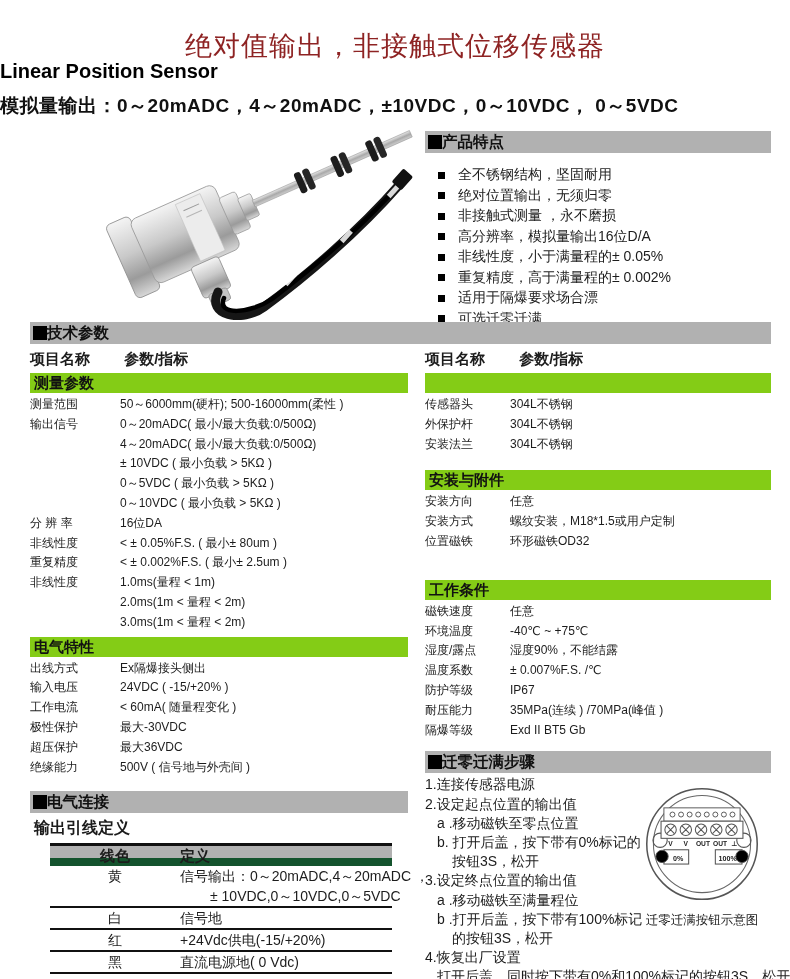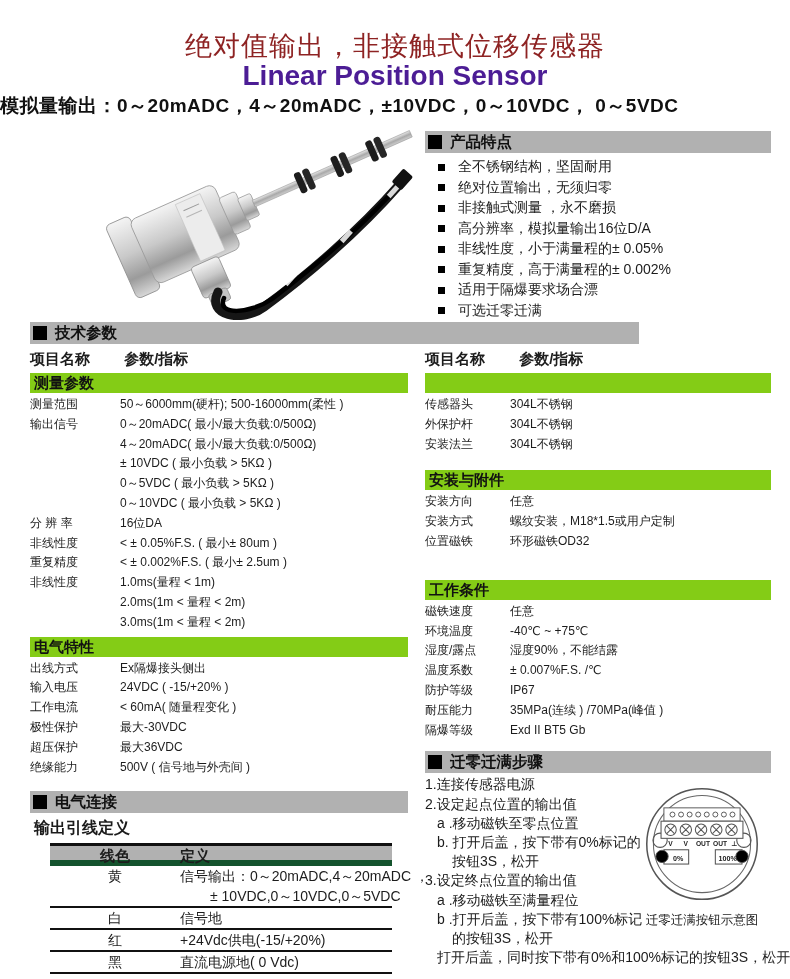--- a/index.html
+++ b/index.html
@@ -1,36 +1,36 @@
 <!DOCTYPE html>
 <html><head>
 <meta charset="utf-8">
 <style>
   *{margin:0;padding:0;box-sizing:border-box}
   html,body{background:#fff}
   body{width:790px;height:979px;position:relative;overflow:hidden;
        font-family:"Liberation Sans","DejaVu Sans",sans-serif;color:#1c1c1c}
   .title-cn{position:absolute;top:28px;left:0;width:100%;text-align:center;
             font-size:27px;font-weight:normal;color:#8e2323;letter-spacing:1px}
-  .title-en{position:absolute;top:60px;left:0;width:100%;text-align:center;
-            font-size:28px;font-weight:bold;color:#4c1d95}
+  .title-en{position:absolute;top:60px;left:0;width:100%;
+            font-size:20px;font-weight:bold;color:#000000}
   .analog{position:absolute;top:93px;left:0;width:100%;text-align:left;
           font-size:19px;font-weight:bold;color:#111;letter-spacing:.5px}
   .photo{position:absolute;left:58px;top:122px}
   
-  .bar{background:#b1b1b1;height:22px;display:flex;align-items:center;gap:8px;
+  .bar{background:#b1b1b1;height:22px;display:flex;align-items:center;
        font-weight:bold;font-size:15.5px;padding-left:3px;color:#111}
   .sq{width:14px;height:14px;background:#000;flex:none;display:inline-block}
   
   .features{position:absolute;left:425px;top:131px;width:346px}
-  .features ul{margin-top:4px}
+  .features ul{margin-top:12px}
   .features li{list-style:none;display:flex;align-items:center;gap:13px;
                height:20.5px;font-size:14px;padding-left:13px}
   .features .b{width:7px;height:7px;background:#000;flex:none}
-  .techbar{position:absolute;left:30px;top:322px;width:609px}
+  .techbar{position:absolute;left:30px;top:322px;width:741px}
   
   .col{position:absolute;top:350px}
   #left-col{left:30px;width:378px}
   #right-col{left:425px;width:346px}
   .colhead{font-size:15px;font-weight:bold;height:23px}
   .colhead .n{display:inline-block;width:90px}
   .gbar{background:#84cc16;height:20px;line-height:20px;font-weight:bold;
         font-size:15px;padding-left:4px;margin-bottom:2px;color:#111}
   #left-col .gbar.gi1{margin-top:4px}
   #right-col .gbar.gi1{margin-top:16px}
@@ -38,21 +38,21 @@
   .prow{display:flex;font-size:12px}
   .plab{width:90px;flex:none;line-height:19.8px}
   #right-col .plab{width:85px}
   .pvals{flex:1}
   .pval{line-height:19.8px;white-space:nowrap}
   
   .wire{margin-top:14px}
   .wsub{font-weight:bold;font-size:16px;margin:5px 0 4px 4px}
   .wtable{margin-left:20px;width:342px;border-top:3px solid #111}
   .whead{display:flex;background:#b1b1b1;height:20px;line-height:20px;
-         font-weight:bold;font-size:15px;border-bottom:6px solid #14532d}
+         font-weight:bold;font-size:15px;border-bottom:8px solid #14532d}
   .wrow{display:flex;border-bottom:2px solid #111;font-size:14px;line-height:20px}
   .wc1{width:130px;flex:none;text-align:center}
   .wc2{flex:1}
   .wc2 div{white-space:nowrap}
   .wrow .wc2 div:nth-child(2){padding-left:30px}
   
   .calib{margin-top:11px;position:relative}
   .steps{margin-top:2px;font-size:14px}
   .steps div{line-height:19.2px;white-space:nowrap}
   .st0{padding-left:0}
@@ -388,20 +388,21 @@
     <div class="steps" id="calib-steps">
         <div class="st0">1.连接传感器电源</div>
         <div class="st0">2.设定起点位置的输出值</div>
         <div class="st1">a .移动磁铁至零点位置</div>
         <div class="st1">b. 打开后盖，按下带有0%标记的</div>
         <div class="st2">按钮3S，松开</div>
         <div class="st0">3.设定终点位置的输出值</div>
         <div class="st1">a .移动磁铁至满量程位</div>
         <div class="st1">b .打开后盖，按下带有100%标记</div>
         <div class="st2">的按钮3S，松开</div>
+        <div class="st0">4.恢复出厂设置</div>
         <div class="st1">打开后盖，同时按下带有0%和100%标记的按钮3S，松开</div>
       </div>
     <div class="cdia">
       <svg width="134" height="120" viewBox="0 0 140 126">
         <circle cx="70" cy="62" r="58" fill="none" stroke="#555" stroke-width="1.6"></circle>
         <circle cx="70" cy="62" r="51" fill="none" stroke="#666" stroke-width="1.1"></circle>
         <circle cx="26" cy="58" r="7.5" fill="none" stroke="#555" stroke-width="1.2"></circle>
         <circle cx="114" cy="58" r="7.5" fill="none" stroke="#555" stroke-width="1.2"></circle>
         <rect x="30" y="24" width="80" height="14" fill="#fff" stroke="#555" stroke-width="1"></rect>
         <g fill="none" stroke="#555" stroke-width="1">

